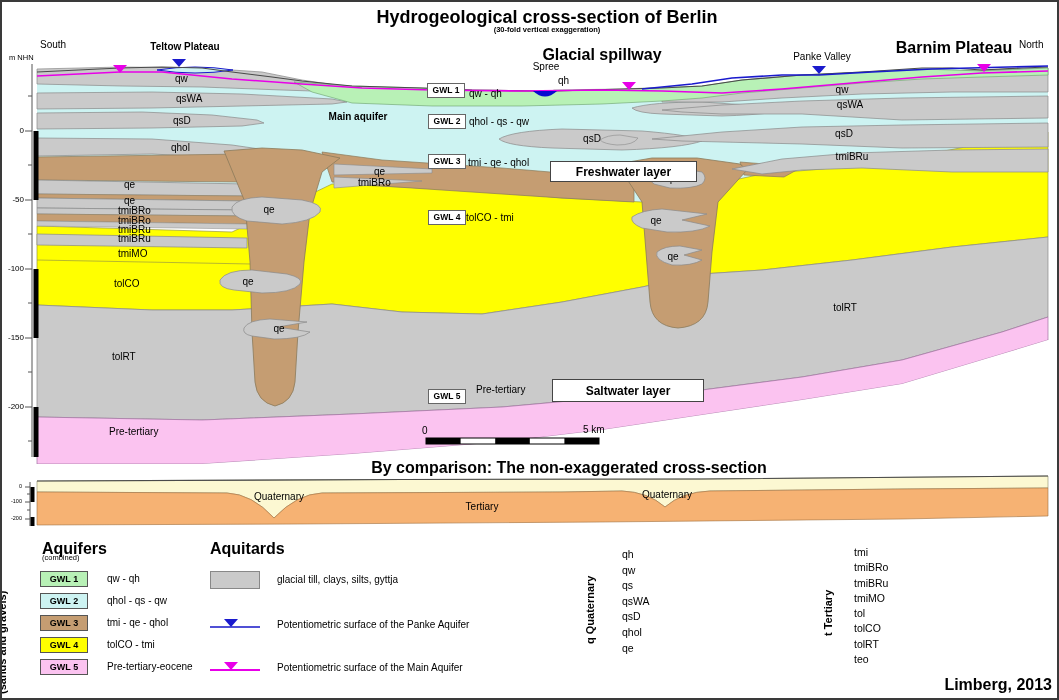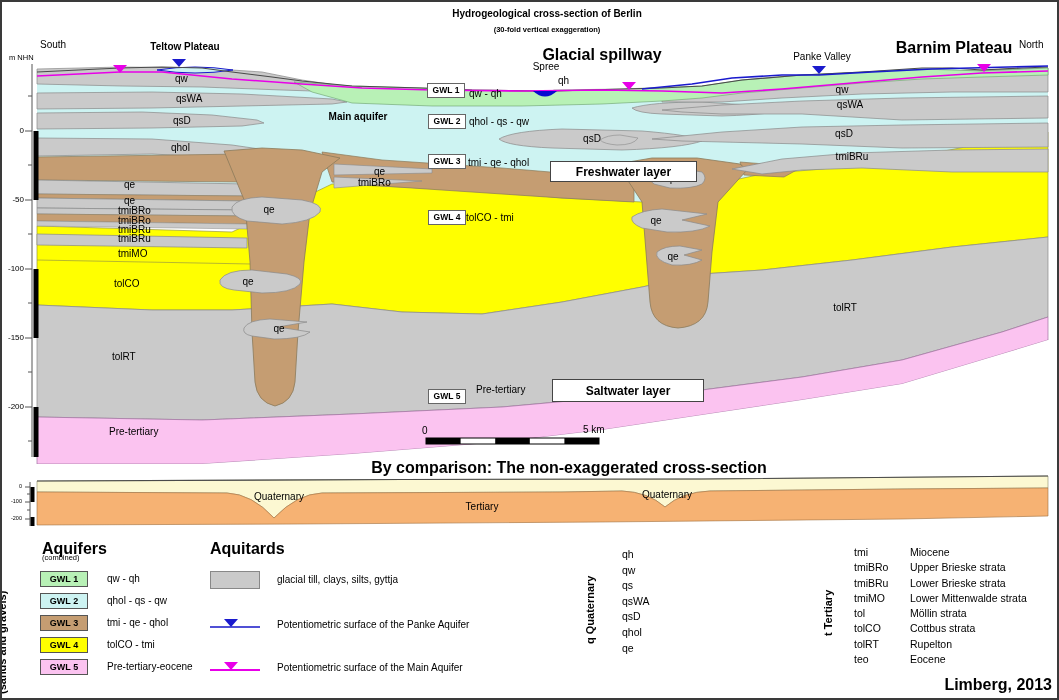--- a/index.html
+++ b/index.html
@@ -1,21 +1,21 @@
 <!DOCTYPE html>
 <html><head>
 <meta charset="utf-8">
 <style>
   html,body{margin:0;padding:0;background:#fff;font-family:"Liberation Sans","DejaVu Sans",sans-serif;}
   .stage{position:relative;width:1055px;height:696px;border:2px solid #3a3a3a;background:#fff;overflow:hidden;}
   .stage svg{position:absolute;left:0;top:0;}
   .lb{position:absolute;font-size:10px;color:#000;white-space:nowrap;line-height:1.1;}
   .c{transform:translateX(-50%);}
   .b{font-weight:bold;}
-  .t14{font-size:10px;} .t12{font-size:16px;} .t11{font-size:10px;} .t7{font-size:7.5px;}
+  .t14{font-size:18px;} .t12{font-size:16px;} .t11{font-size:10px;} .t7{font-size:7.5px;}
   .axlab{position:absolute;width:24px;text-align:right;font-size:8px;}
   .axlab2{position:absolute;width:18px;text-align:right;font-size:5.5px;}
   .gwlbox{position:absolute;width:36px;height:13px;background:#fff;border:1px solid #666;
           font-size:8.5px;font-weight:bold;text-align:center;line-height:13px;}
   .bigbox{position:absolute;background:#fff;border:1.5px solid #444;font-weight:bold;font-size:12px;
           display:flex;align-items:center;justify-content:center;}
   .sw{position:absolute;width:46px;height:14px;border:1px solid #555;font-size:9px;font-weight:bold;
       text-align:center;line-height:14px;}
   .vert{position:absolute;transform:rotate(-90deg);transform-origin:left bottom;white-space:nowrap;font-weight:bold;font-size:11px;}
   .tcol{position:absolute;font-size:10.5px;line-height:15.6px;white-space:nowrap;}
@@ -265,26 +265,16 @@
 <div class="tcol" style="left:852px;top:543px;line-height:15.3px">
   <div>tmi</div>
   <div>tmiBRo</div>
   <div>tmiBRu</div>
   <div>tmiMO</div>
   <div>tol</div>
   <div>tolCO</div>
   <div>tolRT</div>
   <div>teo</div>
 </div>
-<div class="tcol" style="left:908px;top:543px;line-height:15.3px">
-  <div>Miocene</div>
-  <div>Upper Brieske strata</div>
-  <div>Lower Brieske strata</div>
-  <div>Lower Mittenwalde strata</div>
-  <div>Möllin strata</div>
-  <div>Cottbus strata</div>
-  <div>Rupelton</div>
-  <div>Eocene</div>
+
+<div class="lb b t12" style="left:850px;top:674px;width:200px;text-align:right">Limberg, 2013</div>
+
 </div>
 
-<div class="lb b t12" style="left:850px;top:674px;width:200px;text-align:right">Limberg, 2013</div>
-
-</div>
-
 </body></html>

